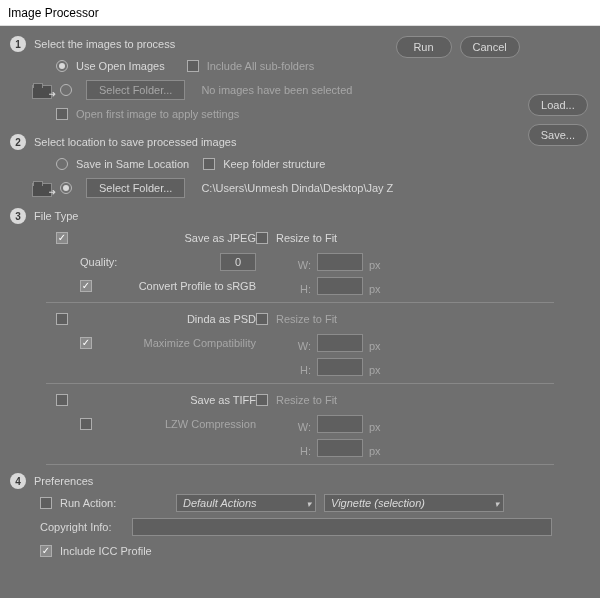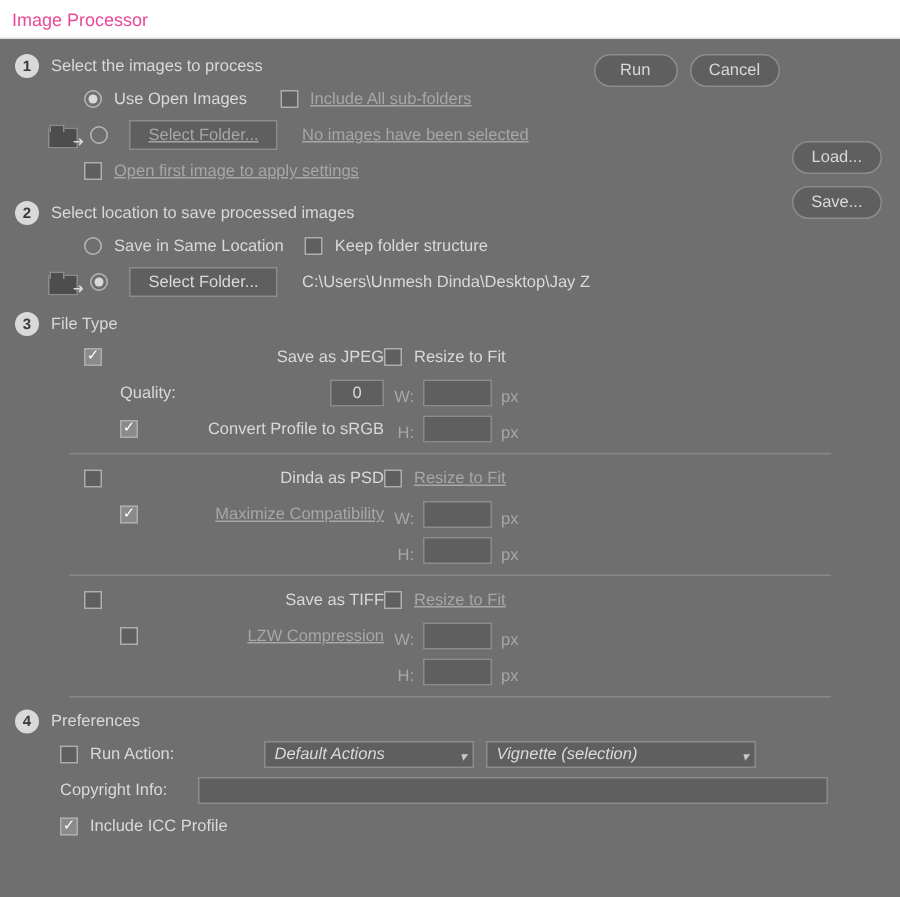--- a/index.html
+++ b/index.html
@@ -1,29 +1,29 @@
 <!DOCTYPE html>
 <html><head>
 <meta charset="utf-8">
 <style>
   * { box-sizing: border-box; margin: 0; padding: 0; font-family: "Segoe UI", Tahoma, sans-serif; }
   body { width: 600px; height: 598px; background: #f5f5f5; overflow: hidden; }
-  .titlebar { height: 26px; line-height: 26px; padding-left: 8px; font-size: 12px; color: #ec4899; background: #fff; border-bottom: 1px solid #ddd; }
+  .titlebar { height: 26px; line-height: 26px; padding-left: 8px; font-size: 12px; color: #000000; background: #fff; border-bottom: 1px solid #ddd; }
   .panel { position: relative; width: 100%; height: calc(100% - 26px); background: #6f6f6f; color: #d9d9d9; font-size: 11px; padding: 8px 10px 10px 10px; }
   .step-num {
     display: inline-flex; align-items: center; justify-content: center;
     width: 16px; height: 16px; border-radius: 50%;
     background: #d9d9d9; color: #3a3a3a; font-weight: bold; font-size: 10px;
     margin-right: 8px; flex: 0 0 auto;
   }
   .section { margin-bottom: 6px; }
   .section-title { display: flex; align-items: center; height: 20px; }
   .row { display: flex; align-items: center; height: 24px; padding-left: 46px; }
   .row2 { display: flex; align-items: center; height: 24px; padding-left: 22px; }
-  .sub { padding-left: 70px; }
+  .sub { padding-left: 70px; gap: 35px; }
   .radio {
     width: 12px; height: 12px; border: 1px solid #b8b8b8; border-radius: 50%;
     margin-right: 8px; display: inline-flex; align-items: center; justify-content: center;
     flex: 0 0 auto;
   }
   .radio.checked::after { content:""; width:6px; height:6px; border-radius:50%; background:#d9d9d9; }
   .chk {
     width: 12px; height: 12px; border: 1px solid #aeaeae; margin-right: 8px;
     display: inline-flex; align-items: center; justify-content: center; flex: 0 0 auto;
     background: #5f5f5f;
@@ -37,21 +37,21 @@
   }
   .btn.pill { border-radius: 12px; height: 22px; min-width: 56px; }
   .input-num {
     width: 36px; height: 18px; border: 1px solid #8c8c8c; background: #5f5f5f;
     color: #d9d9d9; font-size: 11px; padding: 0 4px; text-align: center;
   }
   .input-txt {
     height: 18px; border: 1px solid #8c8c8c; background: #5f5f5f; color: #d9d9d9;
     font-size: 11px; padding: 0 4px;
   }
-  .dim { color: #a7a7a7; text-decoration: underline; }
+  .dim { color: #a7a7a7; }
   .hr { border: none; border-top: 1px solid #888; margin: 4px 36px 4px 36px; }
   .right-btns { position: absolute; top: 10px; right: 12px; display: flex; flex-direction: row; gap: 8px; }
   .right-btns .group2 { margin-top: 58px; display: flex; flex-direction: column; gap: 8px; }
   .folder-icon {
     width: 18px; height: 14px; position: relative; display: inline-block; margin-right: 10px; flex: 0 0 auto;
   }
   .folder-icon::before {
     content:""; position:absolute; left:0; top:2px; width:18px; height:12px; background:#4d4d4d; border:1px solid #8c8c8c;
   }
   .folder-icon::after {

